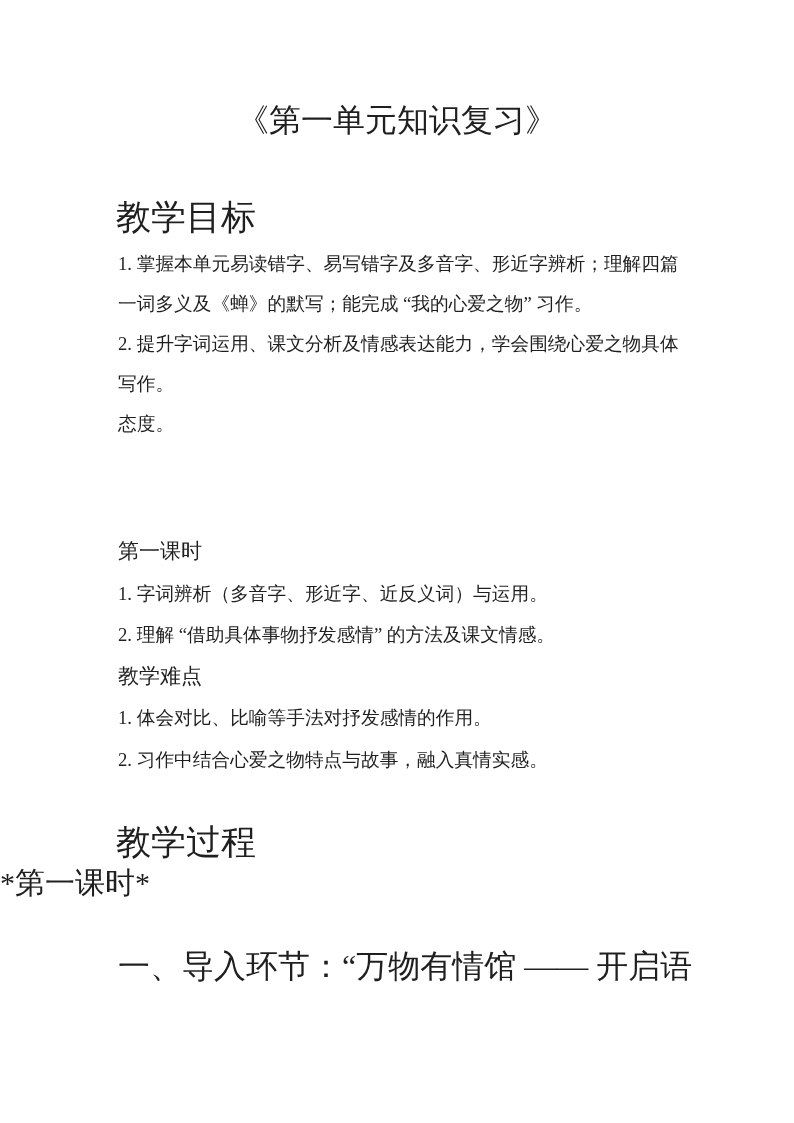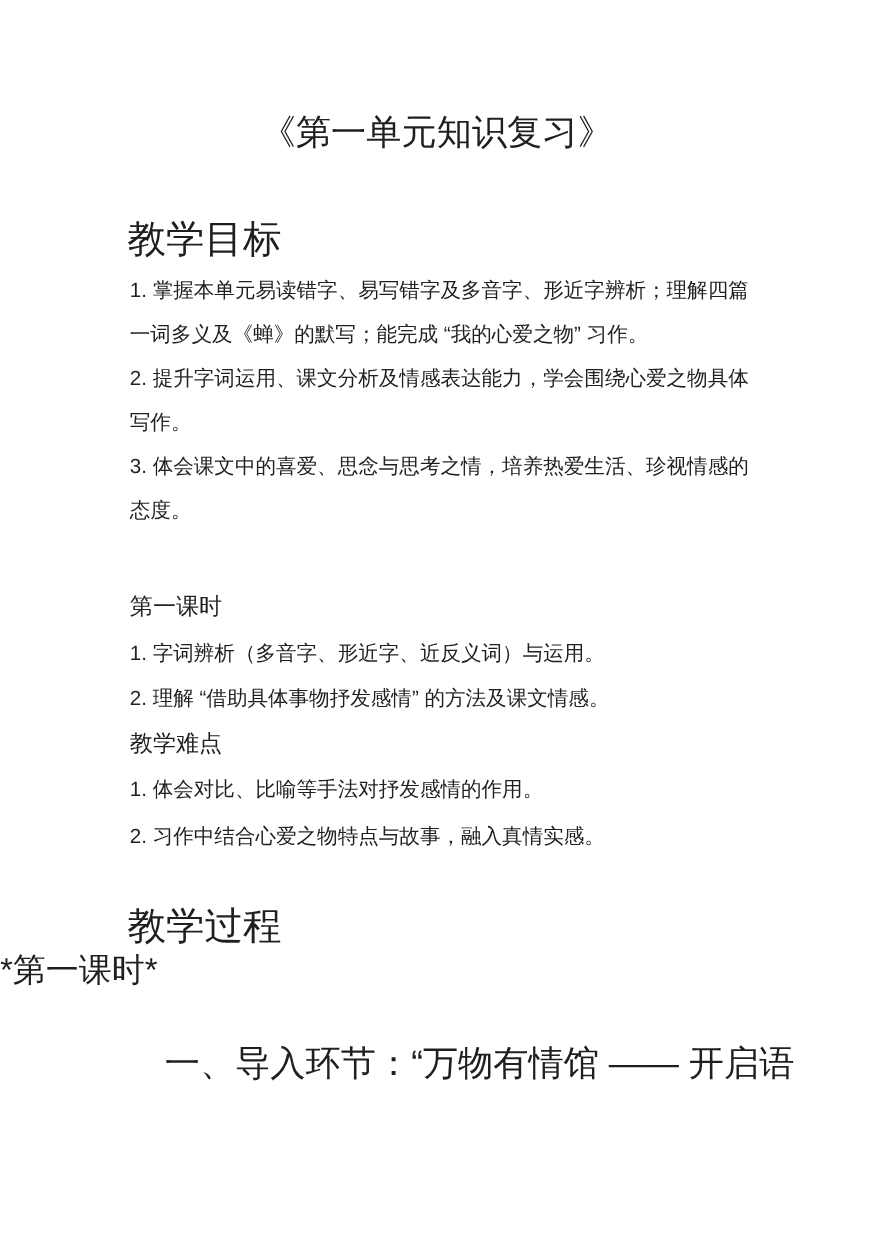--- a/index.html
+++ b/index.html
@@ -7,21 +7,21 @@
     padding: 0;
     background: #ffffff;
   }
   .page {
     position: relative;
     width: 794px;
     height: 1123px;
     background: #ffffff;
     overflow: hidden;
     color: #1f1f1f;
-    font-family: Liberation Sans, sans-serif;
+    font-family: Liberation Serif, serif;
     font-weight: 400;
   }
   .doc-title {
     position: absolute;
     top: 98px;
     left: 0;
     right: 0;
     margin: 0;
     text-align: center;
     font-size: 32px;
@@ -74,38 +74,36 @@
     position: absolute;
     top: 944px;
     left: 118px;
     right: 40px;
     margin: 0;
     font-size: 32px;
     line-height: 1.4;
     font-weight: 400;
     white-space: nowrap;
     overflow: hidden;
-    text-align: center;
   }
 </style>
 </head>
 <body>
 
 <div class="page">
 
   <h1 class="doc-title">《第一单元知识复习》</h1>
 
   <h2 class="sec-heading goals-heading">教学目标</h2>
 
   <div class="body-block goals-body">
     <div class="line">1. 掌握本单元易读错字、易写错字及多音字、形近字辨析；理解四篇</div>
     <div class="line">一词多义及《蝉》的默写；能完成 “我的心爱之物” 习作。</div>
     <div class="line">2. 提升字词运用、课文分析及情感表达能力，学会围绕心爱之物具体</div>
     <div class="line">写作。</div>
-    <div class="line">3. 体会课文中的喜爱、思念与思考之情，培养热爱生活、珍视情感的</div>
     <div class="line">态度。</div>
   </div>
 
   <div class="body-block points-body">
     <div class="sub-heading">第一课时</div>
     <div class="line">1. 字词辨析（多音字、形近字、近反义词）与运用。</div>
     <div class="line">2. 理解 “借助具体事物抒发感情” 的方法及课文情感。</div>
     <div class="sub-heading">教学难点</div>
     <div class="line">1. 体会对比、比喻等手法对抒发感情的作用。</div>
     <div class="line">2. 习作中结合心爱之物特点与故事，融入真情实感。</div>

